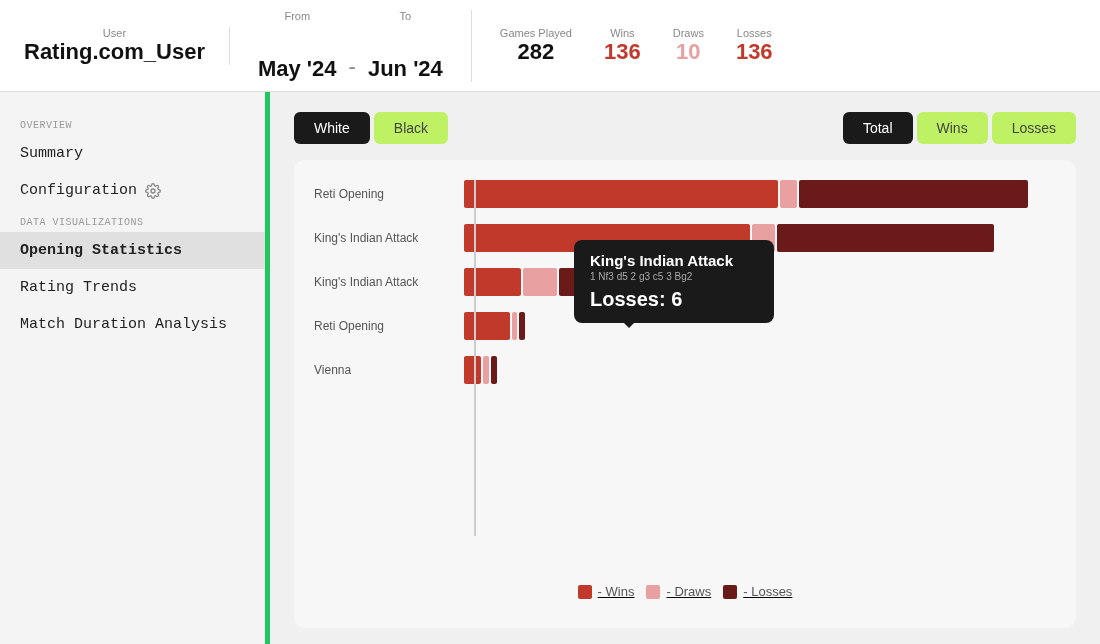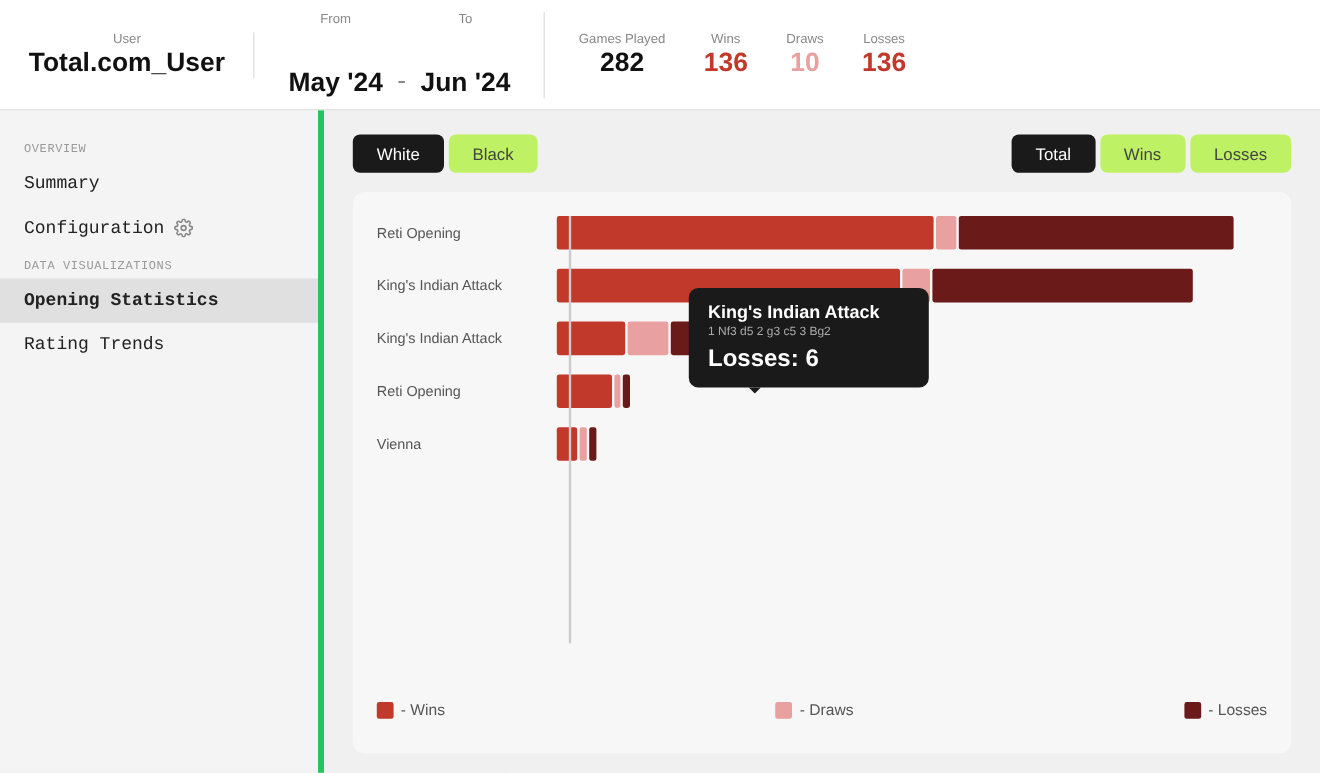--- a/index.html
+++ b/index.html
@@ -100,21 +100,21 @@
       text-transform: uppercase;
       padding: 8px 20px 4px;
       letter-spacing: 0.5px;
     }
     .sidebar-item {
       padding: 10px 20px;
       font-size: 15px;
       color: #222;
       cursor: pointer;
       display: flex;
-      align-items: flex-start;
+      align-items: flex-end;
       gap: 8px;
     }
     .sidebar-item.active {
       background: #e0e0e0;
       font-weight: 600;
     }
     .gear-icon {
       display: inline-block;
       width: 16px;
       height: 16px;
@@ -230,23 +230,24 @@
       margin-bottom: 6px;
     }
     .tooltip-stat {
       font-size: 20px;
       font-weight: 700;
     }
 
     
     .chart-legend {
       display: flex;
-      justify-content: space-between;
-      gap: 24px;
+      justify-content: center;
+      gap: 12px;
       margin-top: 8px;
+      text-decoration: underline;
     }
     .legend-item {
       display: flex;
       align-items: center;
       gap: 6px;
       font-size: 13px;
       color: #555;
     }
     .legend-color {
       width: 14px;
@@ -256,21 +257,21 @@
     .lc-wins { background: #c0392b; }
     .lc-draws { background: #e8a0a0; }
     .lc-losses { background: #6b1a1a; }
   </style>
 </head>
 <body>
 
 <div class="header">
   <div class="header-user">
     <span class="header-label">User</span>
-    <span class="header-value">Total.com_User</span>
+    <span class="header-value">Rating.com_User</span>
   </div>
   <div class="header-date-range">
     <div class="header-date-group">
       <span class="header-label">From</span>
       <span class="date-value">May '24</span>
     </div>
     <span class="date-sep">-</span>
     <div class="header-date-group">
       <span class="header-label">To</span>
       <span class="date-value">Jun '24</span>
@@ -311,20 +312,23 @@
           <path d="M19.4 15a1.65 1.65 0 0 0 .33 1.82l.06.06a2 2 0 0 1-2.83 2.83l-.06-.06a1.65 1.65 0 0 0-1.82-.33 1.65 1.65 0 0 0-1 1.51V21a2 2 0 0 1-4 0v-.09A1.65 1.65 0 0 0 9 19.4a1.65 1.65 0 0 0-1.82.33l-.06.06a2 2 0 0 1-2.83-2.83l.06-.06A1.65 1.65 0 0 0 4.68 15a1.65 1.65 0 0 0-1.51-1H3a2 2 0 0 1 0-4h.09A1.65 1.65 0 0 0 4.6 9a1.65 1.65 0 0 0-.33-1.82l-.06-.06a2 2 0 0 1 2.83-2.83l.06.06A1.65 1.65 0 0 0 9 4.68a1.65 1.65 0 0 0 1-1.51V3a2 2 0 0 1 4 0v.09a1.65 1.65 0 0 0 1 1.51 1.65 1.65 0 0 0 1.82-.33l.06-.06a2 2 0 0 1 2.83 2.83l-.06.06A1.65 1.65 0 0 0 19.4 9a1.65 1.65 0 0 0 1.51 1H21a2 2 0 0 1 0 4h-.09a1.65 1.65 0 0 0-1.51 1z"></path>
         </svg>
       </span>
     </div>
     <div class="sidebar-section-label">Data Visualizations</div>
     <div class="sidebar-item active">
       <span>Opening Statistics</span>
     </div>
     <div class="sidebar-item">
       <span>Rating Trends</span>
+    </div>
+    <div class="sidebar-item">
+      <span>Match Duration Analysis</span>
     </div>
   </div>
 
   <div class="content-area">
 
     <div class="tab-bar">
       <div class="tab-group">
         <button class="tab-btn active-dark">White</button>
         <button class="tab-btn">Black</button>
       </div>

